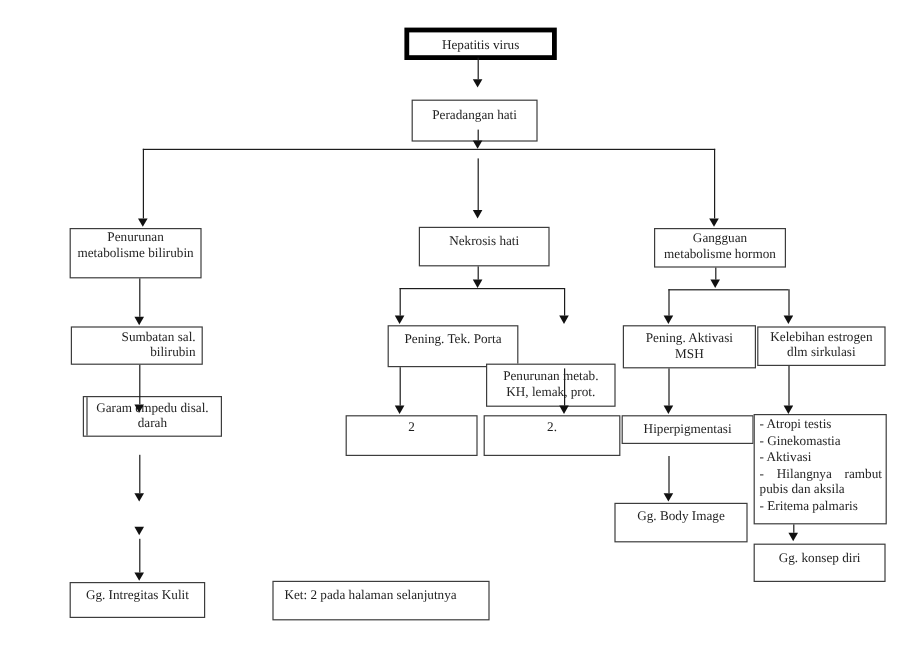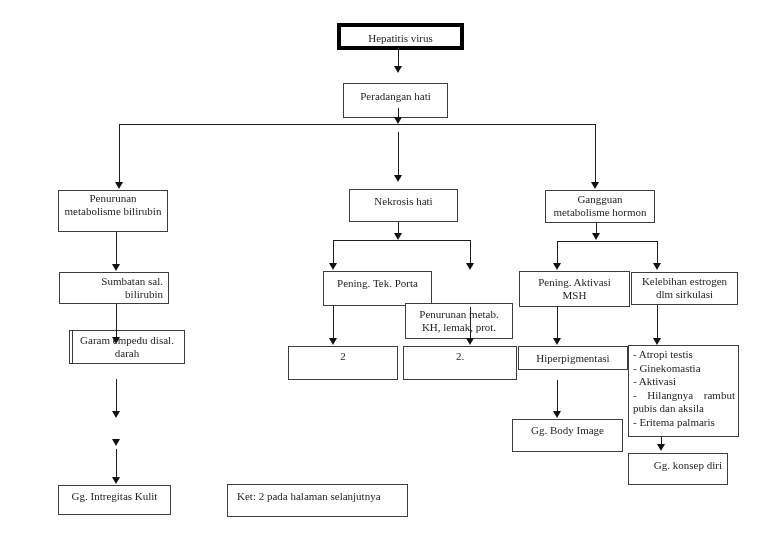--- a/index.html
+++ b/index.html
@@ -66,21 +66,21 @@
   <div class="node listbox" style="left:628px;top:345px;width:111px;height:92px;">
     <div class="li">- Atropi testis</div>
     <div class="li">- Ginekomastia</div>
     <div class="li">- Aktivasi</div>
     <div class="li just">- Hilangnya rambut pubis dan aksila</div>
     <div class="li">- Eritema palmaris</div>
   </div>
 
   <div class="node" style="left:512px;top:419px;width:111px;height:33px;">Gg. Body Image</div>
 
-  <div class="node" style="left:628px;top:453px;width:100px;height:32px;padding-top:5px;text-align:right;">Gg. konsep diri</div>
+  <div class="node" style="left:628px;top:453px;width:110px;height:32px;padding-top:5px;">Gg. konsep diri</div>
 
   <div class="node notebox" style="left:227px;top:484px;width:181px;height:33px;padding-top:5px;">Ket: 2 pada halaman selanjutnya</div>
 
   <div class="vline" style="left:398px;top:48px;height:18px;"></div>
   <div class="ah" style="left:394px;top:66px;"></div>
 
   <div class="vline" style="left:398px;top:108px;height:9px;"></div>
   <div class="ah" style="left:394px;top:117px;"></div>
 
   <div class="hline" style="left:119px;top:124px;width:477px;"></div>

